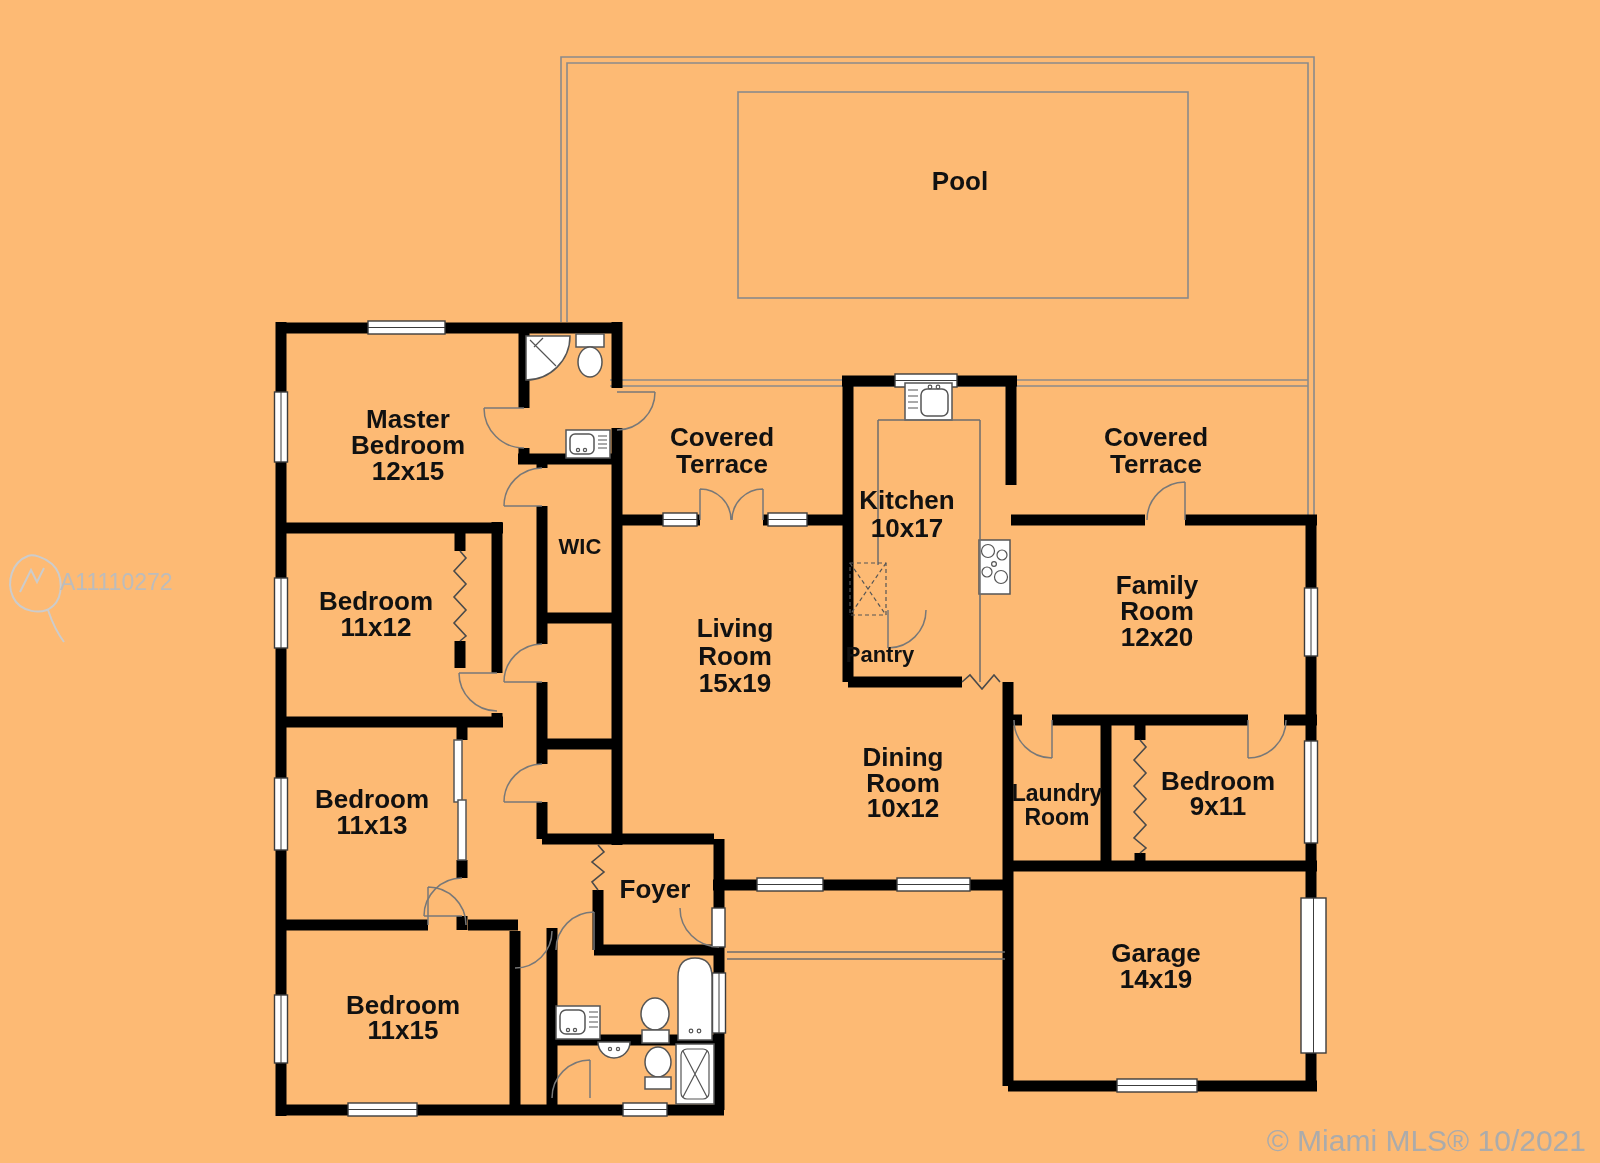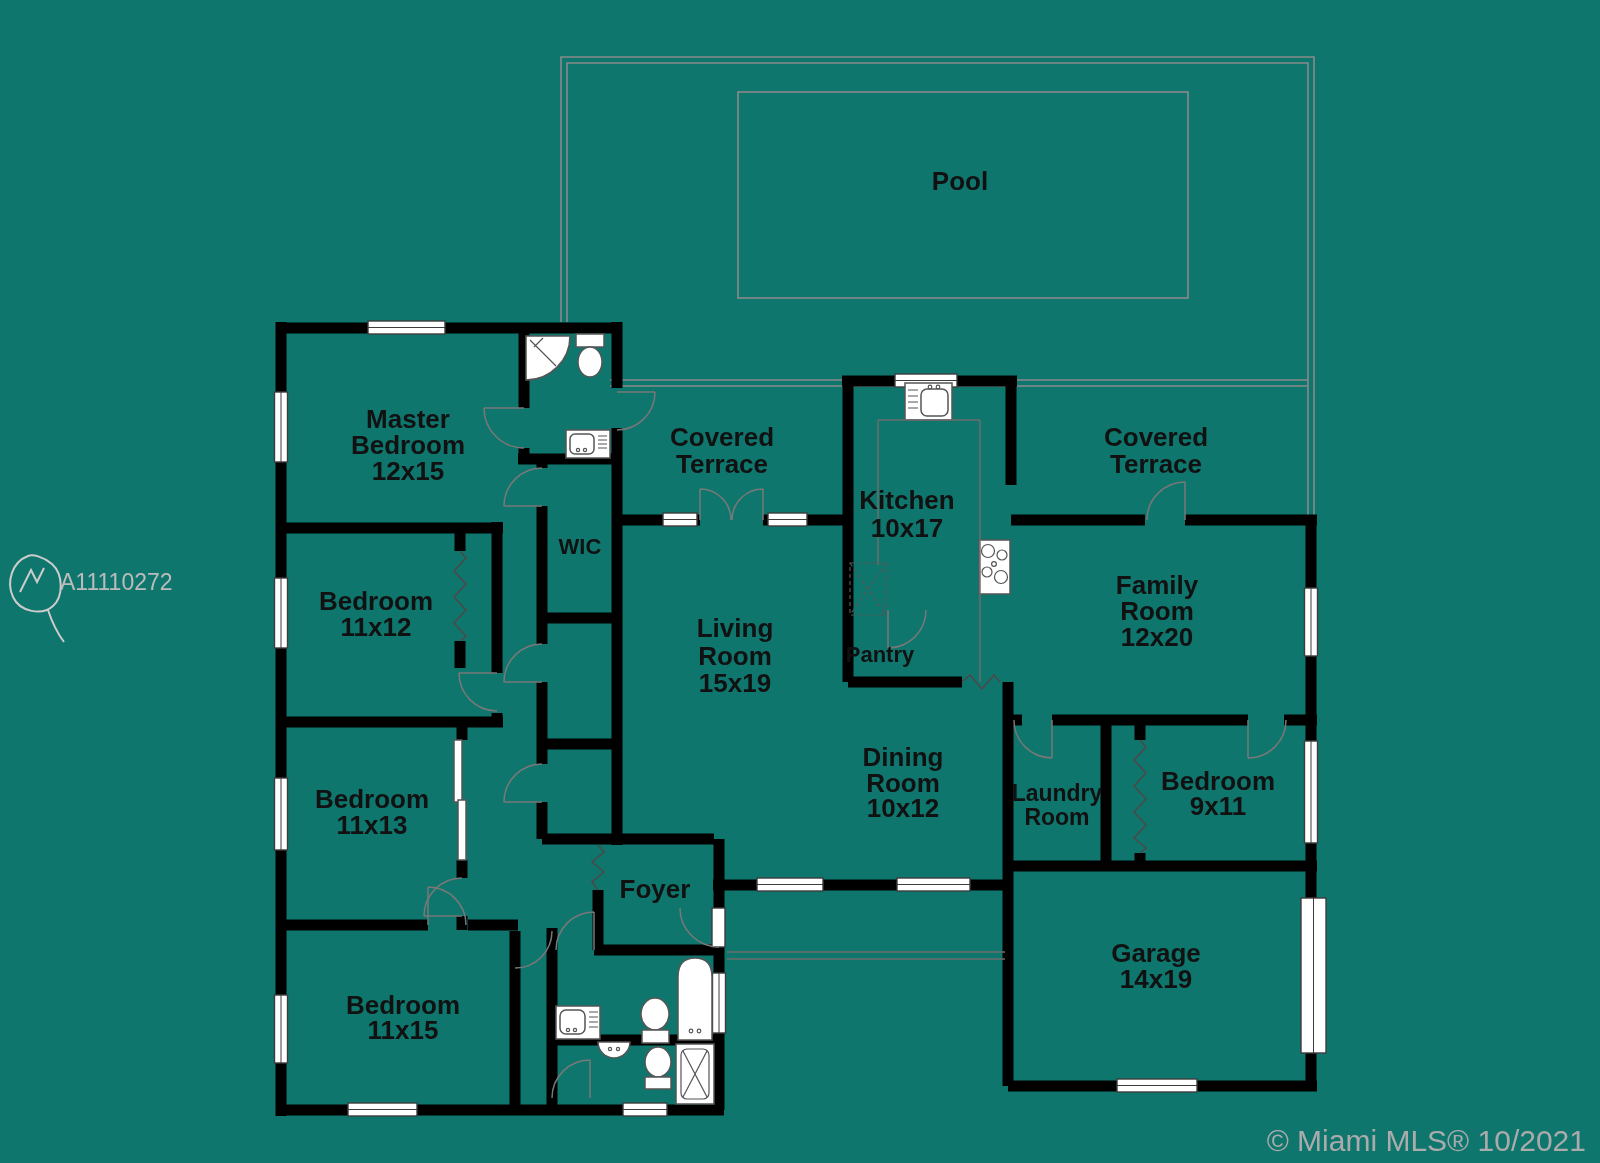--- a/index.html
+++ b/index.html
@@ -1,16 +1,16 @@
 <!DOCTYPE html>
 <html><head>
 <meta charset="utf-8">
 <style>
   html,body{margin:0;padding:0;background:#ffffff;}
-  .stage{position:relative;width:1600px;height:1163px;background:#0f766e;overflow:hidden;}
+  .stage{position:relative;width:1600px;height:1163px;background:#fdba74;overflow:hidden;}
   svg{display:block;width:1600px;height:1163px;}
   text{font-family:"Liberation Sans","DejaVu Sans",sans-serif;}
   .room-lbl{font-weight:bold;font-size:26px;fill:#111;text-anchor:middle;}
   .room-lbl-sm{font-weight:bold;font-size:22px;fill:#111;text-anchor:middle;}
   .room-lbl-md{font-weight:bold;font-size:23px;fill:#111;text-anchor:middle;}
   .wall{stroke:#000;stroke-width:11;fill:none;stroke-linecap:butt;}
   .thin{stroke:#6e6e6e;stroke-width:1.5;fill:none;}
   .deck{stroke:#8a8a8a;stroke-width:1.6;fill:none;}
   .fix{stroke:#555;stroke-width:1.5;fill:#fff;}
   .fixl{stroke:#555;stroke-width:1.2;fill:none;}

